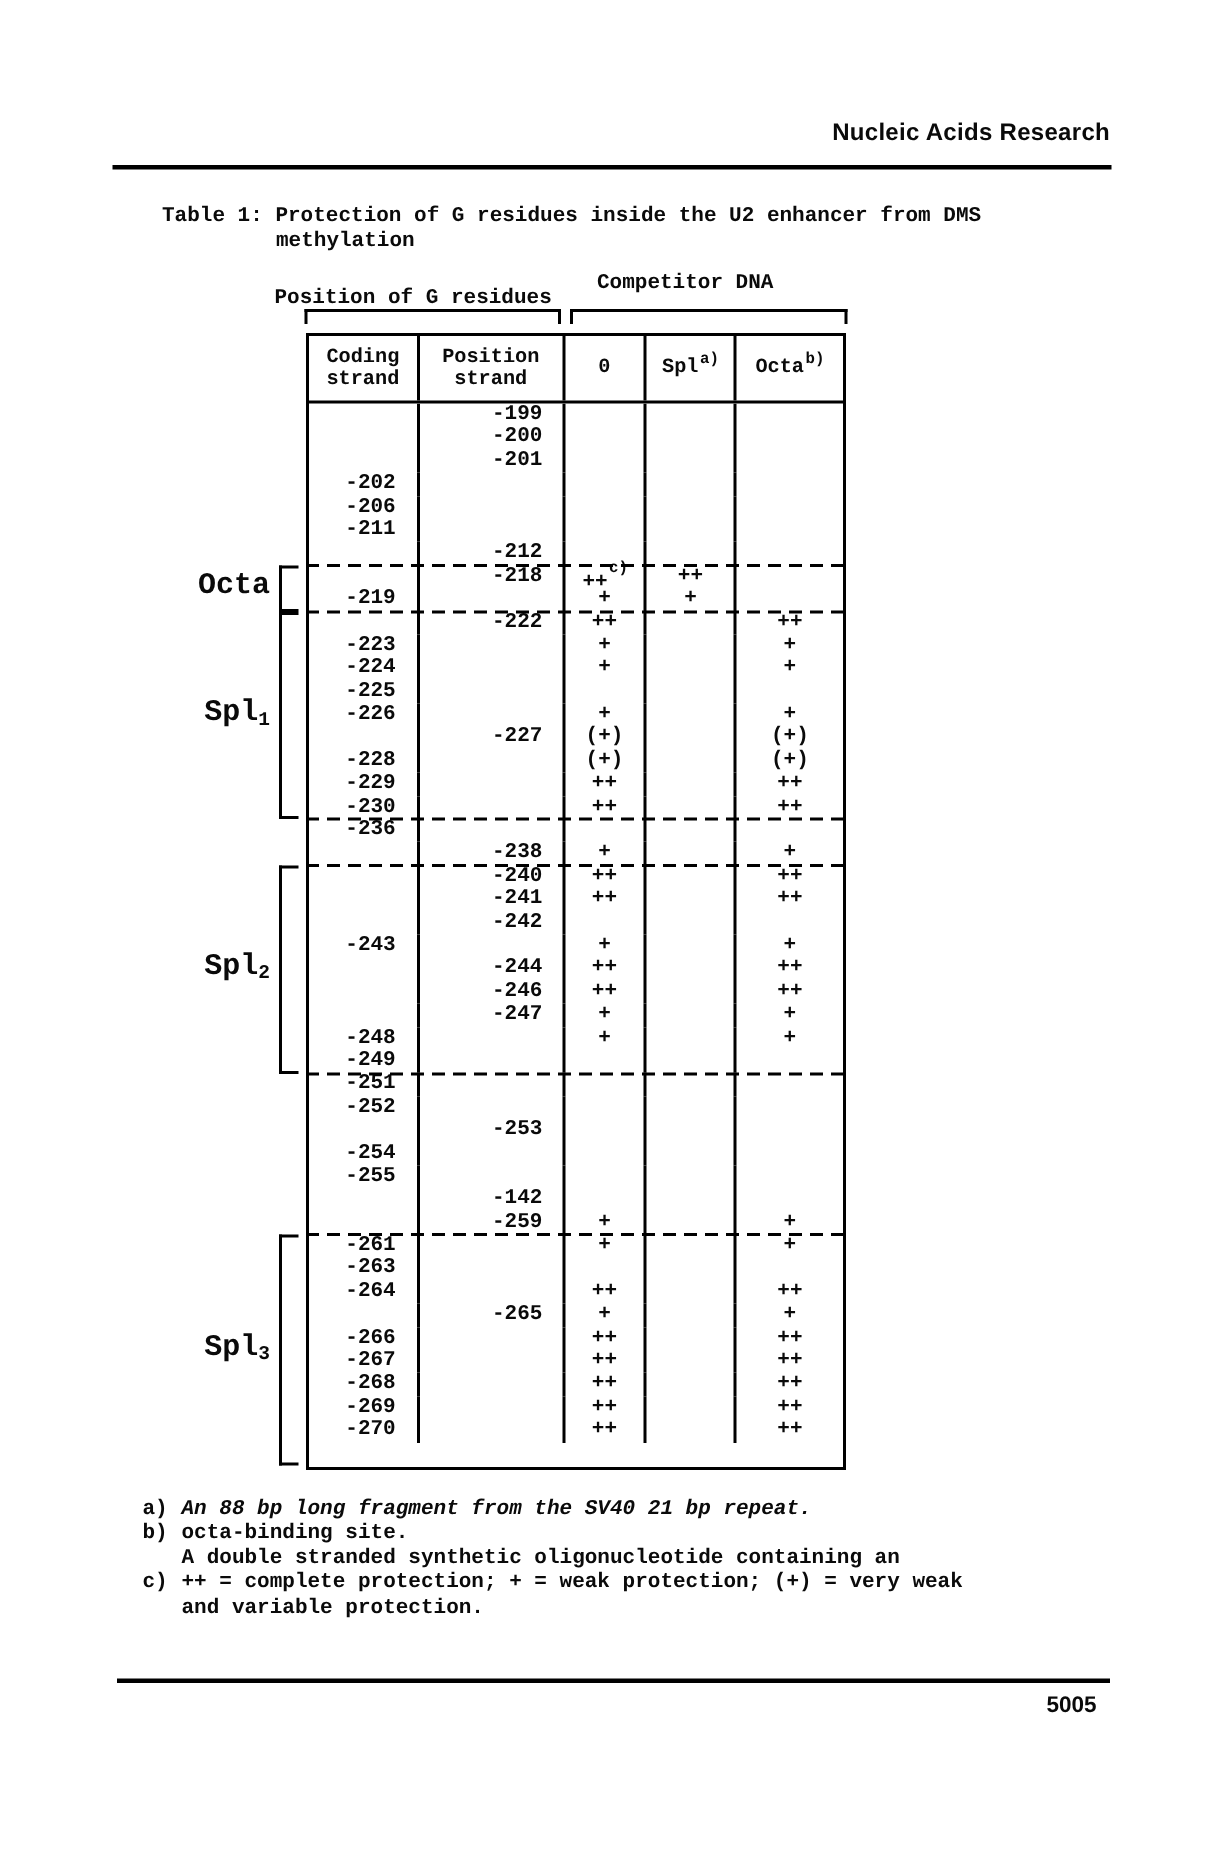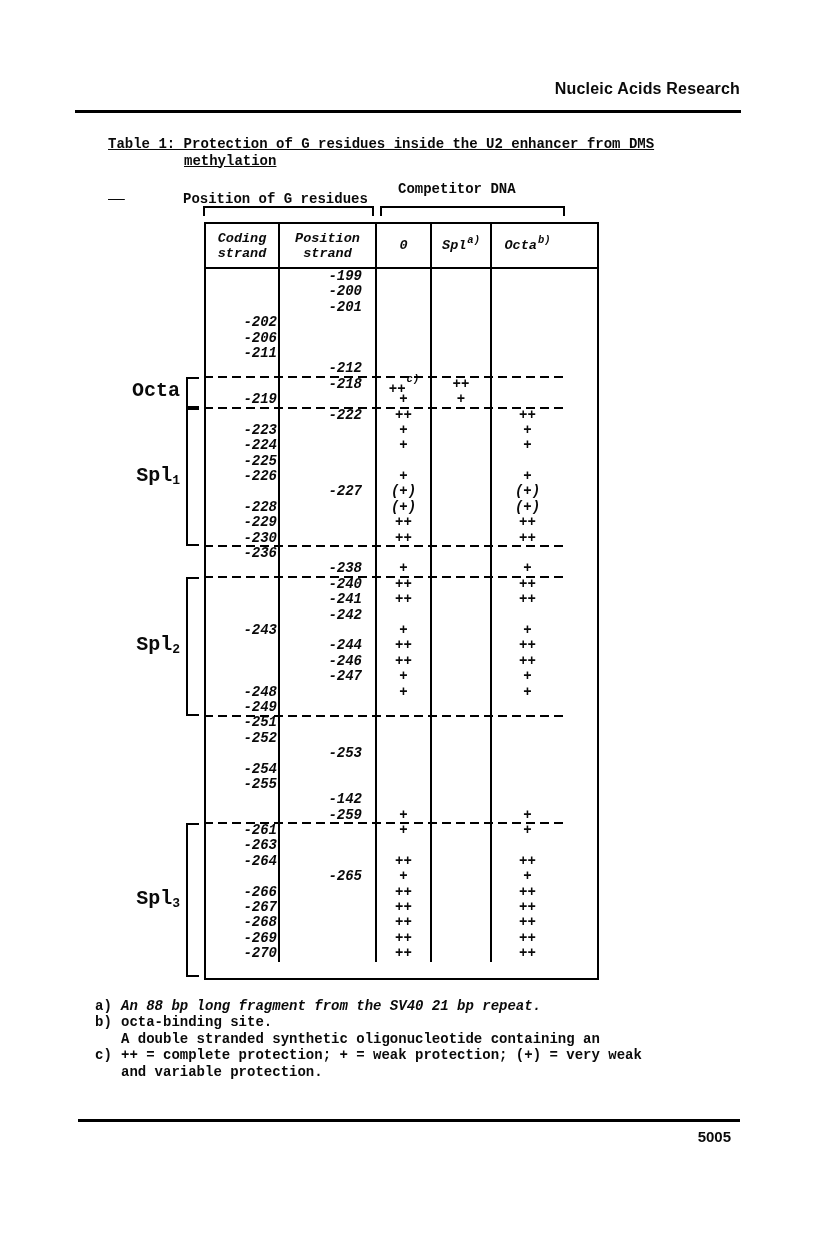--- a/index.html
+++ b/index.html
@@ -22,54 +22,53 @@
   }
   .rule{background:#000;}
   .rule-top{top:110px;left:75px;width:666px;height:3px;}
   .rule-bottom{top:1119px;left:78px;width:662px;height:3px;}
   .pageno{
     top:1128px;left:591px;width:140px;text-align:right;
     font-family:"Liberation Sans","DejaVu Sans",sans-serif;
     font-weight:bold;font-size:15px;
   }
   
-  .title{top:136px;left:108px;font-size:14px;line-height:16.5px;white-space:pre;text-decoration:underline;}
+  .title{top:136px;left:108px;font-size:14px;line-height:16.5px;white-space:pre;}
   .title .t2{display:block;margin-left:76px;}
   
   .grp-left{top:191px;left:183px;font-size:14px;}
   .grp-right{top:181px;left:398px;font-size:14px;}
   .topbracket{
     height:10px;border:2px solid #000;border-bottom:none;
     box-sizing:border-box;
   }
   .tb-left{top:206px;left:203px;width:171px;}
   .tb-right{top:206px;left:380px;width:185px;}
   
   .ttable{
-    top:222px;left:204px;width:395px;
+    top:222px;left:204px;width:360px;
     border:2px solid #000;
     box-sizing:border-box;
     font-size:14px;
-    font-style:italic;
   }
   .thead{display:flex;height:45px;border-bottom:2px solid #000;box-sizing:border-box;}
   .th,.td{box-sizing:border-box;}
   .th{display:flex;flex-direction:column;justify-content:center;align-items:center;
       text-align:center;font-size:13.5px;line-height:15px;}
   .c1{width:72px;}
   .c2{width:97px;border-left:2px solid #000;}
   .c3{width:55px;border-left:2px solid #000;}
   .c4{width:60px;border-left:2px solid #000;}
   .c5{width:73px;border-left:2px solid #000;}
   .th sup,.hsup{font-size:10.5px;position:relative;top:-5px;margin-left:1px;}
   .th .hline{display:flex;align-items:flex-start;}
   .tbody{position:relative;height:709px;overflow:hidden;}
   .trow{display:flex;height:15.4px;line-height:15.4px;}
   .td{overflow:visible;white-space:nowrap;}
-  .td.c1{text-align:right;padding-right:1px;}
+  .td.c1{text-align:right;padding-right:14px;}
   .td.c2{text-align:right;padding-right:13px;}
   .td.c3,.td.c4,.td.c5{text-align:center;}
   .td sup{font-size:10.5px;position:relative;top:-5px;left:1px;}
   .dashline{
     position:absolute;left:-2px;width:361px;height:2px;z-index:5;
     background:repeating-linear-gradient(90deg,#000 0 9px,transparent 9px 14px);
   }
   
   .gbracket{
     border-left:2px solid #000;border-top:2px solid #000;border-bottom:2px solid #000;

